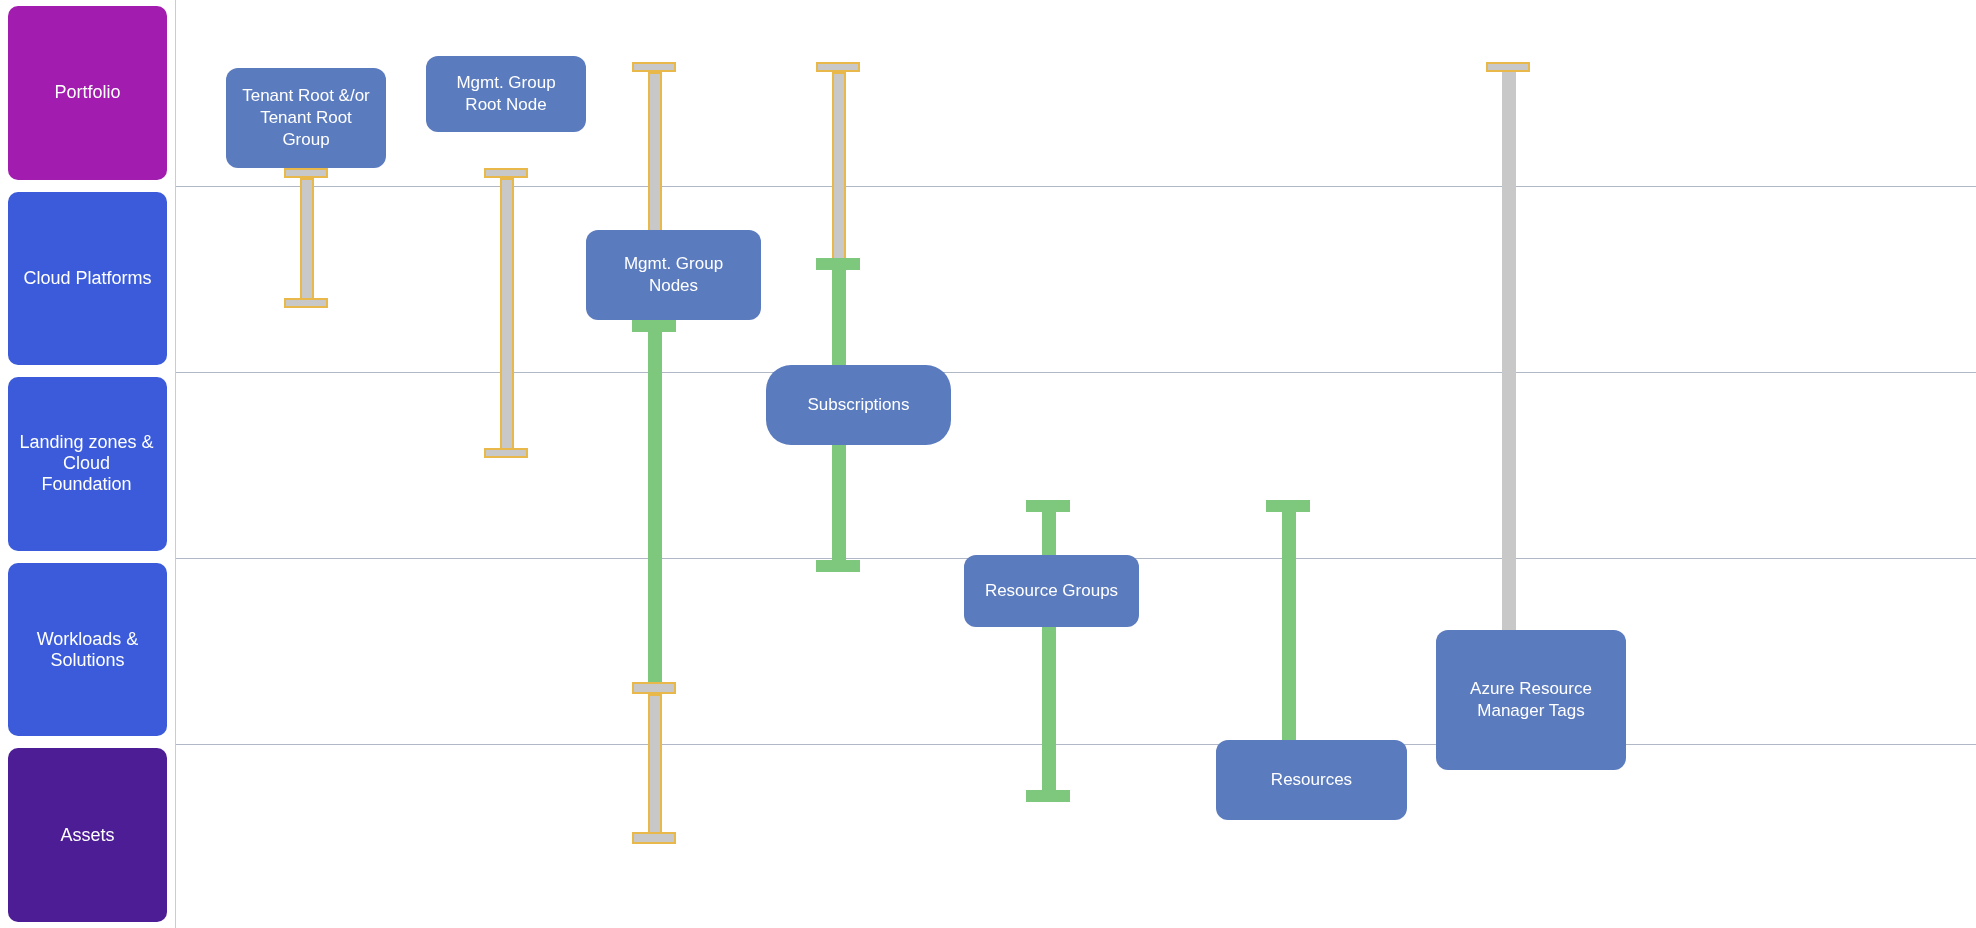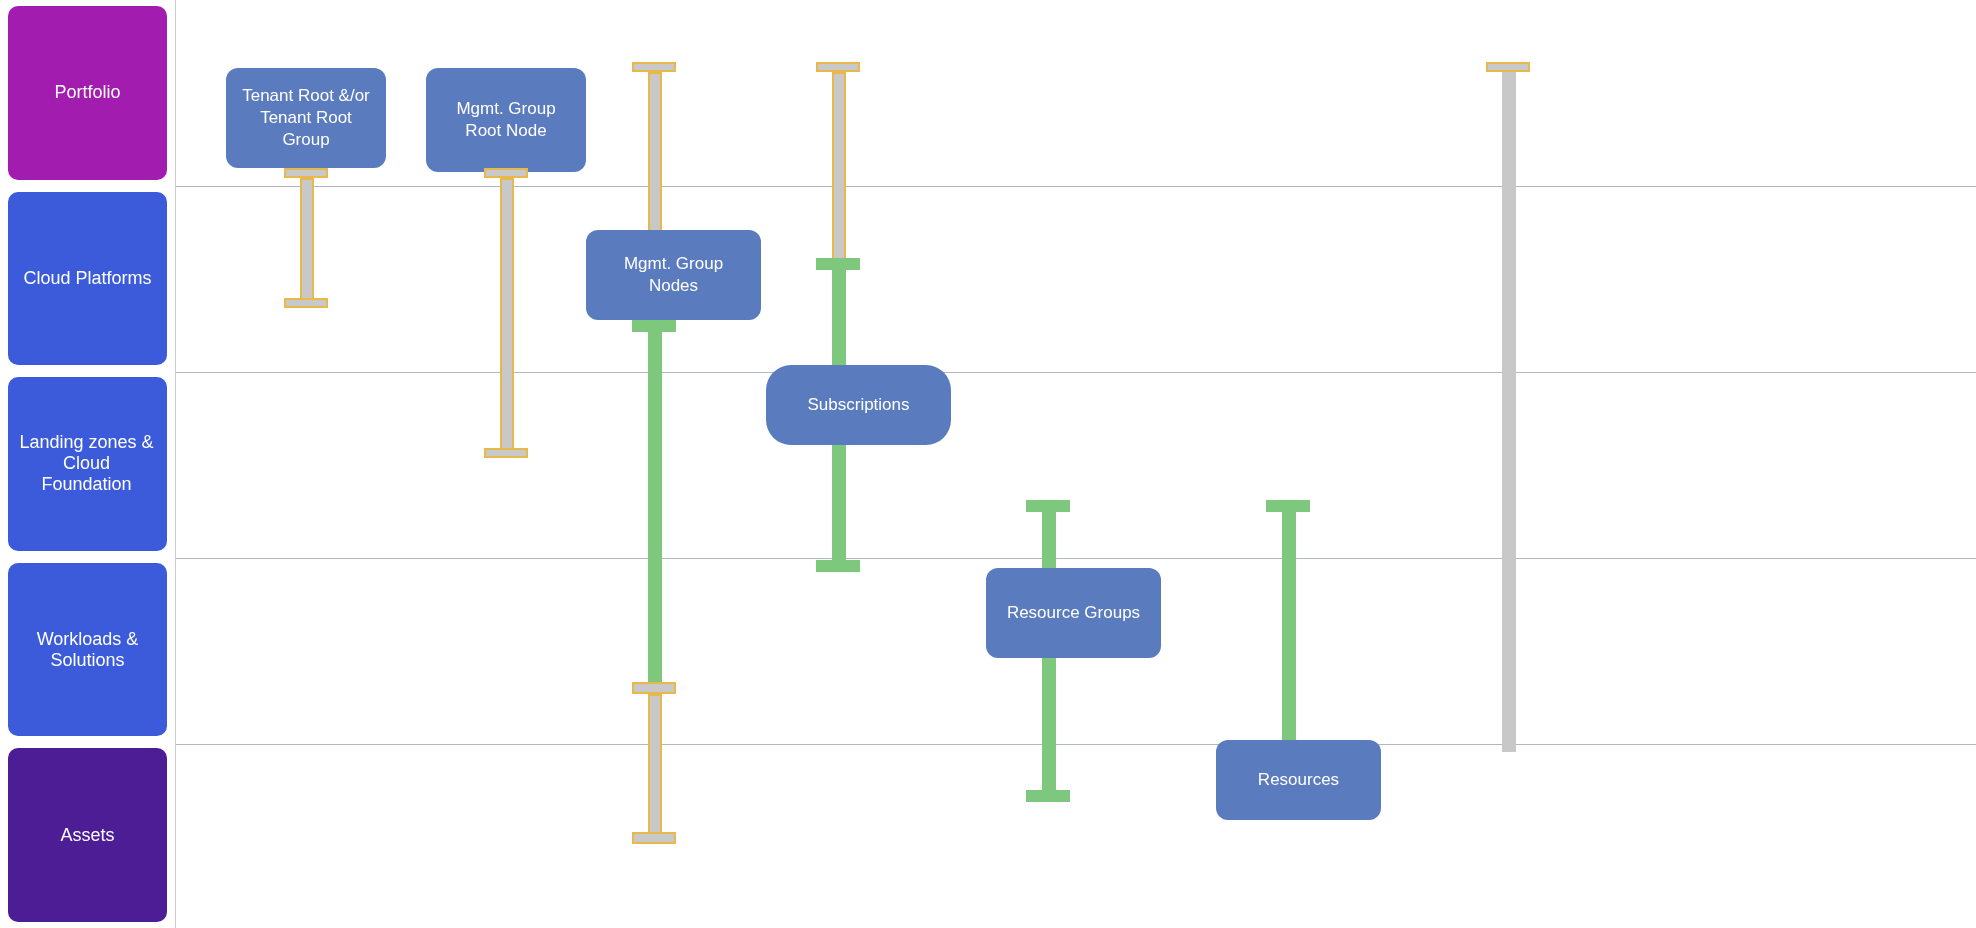--- a/index.html
+++ b/index.html
@@ -144,21 +144,21 @@
     <div class="node-box" style="left: 50px; top: 68px; width: 160px; height: 100px;">
       <span>Tenant Root &amp;/or Tenant Root Group</span>
     </div>
 
     <div class="h-cap" style="left: 108px; top: 168px; width: 44px; height: 10px;"></div>
 
     <div class="v-stem-gold" style="left: 124px; top: 178px; width: 14px; height: 130px;"></div>
 
     <div class="h-cap" style="left: 108px; top: 298px; width: 44px; height: 10px;"></div>
 
-    <div class="node-box" style="left: 250px; top: 68px; width: 160px; height: 104px;">
+    <div class="node-box" style="left: 250px; top: 56px; width: 160px; height: 76px;">
       <span>Mgmt. Group Root Node</span>
     </div>
 
     <div class="h-cap" style="left: 308px; top: 168px; width: 44px; height: 10px;"></div>
 
     <div class="v-stem-gold" style="left: 324px; top: 178px; width: 14px; height: 280px;"></div>
 
     <div class="h-cap" style="left: 308px; top: 448px; width: 44px; height: 10px;"></div>
 
     <div class="h-cap" style="left: 456px; top: 62px; width: 44px; height: 10px;"></div>
@@ -191,34 +191,37 @@
     </div>
 
     <div class="h-cap-green" style="left: 640px; top: 560px; width: 44px; height: 12px;"></div>
 
     <div class="h-cap-green" style="left: 850px; top: 500px; width: 44px; height: 12px;"></div>
 
     <div class="v-stem-green" style="left: 866px; top: 512px; width: 14px; height: 280px;"></div>
 
     <div class="h-cap-green" style="left: 850px; top: 790px; width: 44px; height: 12px;"></div>
 
-    <div class="node-box" style="left: 810px; top: 555px; width: 175px; height: 90px; margin-top: 13px;">
+    <div class="node-box" style="left: 788px; top: 555px; width: 175px; height: 72px;">
       <span>Resource Groups</span>
     </div>
 
     <div class="h-cap-green" style="left: 1090px; top: 500px; width: 44px; height: 12px;"></div>
 
     <div class="v-stem-green" style="left: 1106px; top: 512px; width: 14px; height: 280px;"></div>
 
     <div class="h-cap-green" style="left: 1090px; top: 790px; width: 44px; height: 12px;"></div>
 
-    <div class="node-box" style="left: 1040px; top: 740px; width: 165px; height: 80px;">
+    <div class="node-box" style="left: 1040px; top: 740px; width: 191px; height: 80px;">
       <span>Resources</span>
     </div>
 
     <div class="h-cap" style="left: 1310px; top: 62px; width: 44px; height: 10px;"></div>
 
     <div class="v-stem" style="left: 1326px; top: 72px; width: 14px; height: 680px; background:#c8c8c8;"></div>
 
+    <div class="node-box" style="left: 1260px; top: 630px; width: 190px; height: 140px;">
+      <span>Azure Resource Manager Tags</span>
+    </div>
 
   </div>
 
 </div>
 
 </body></html>

